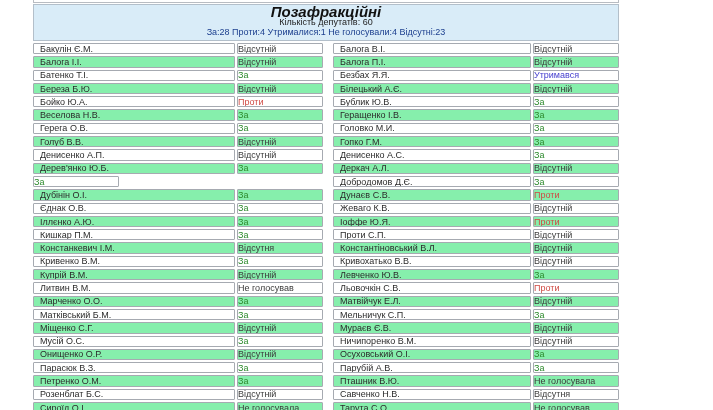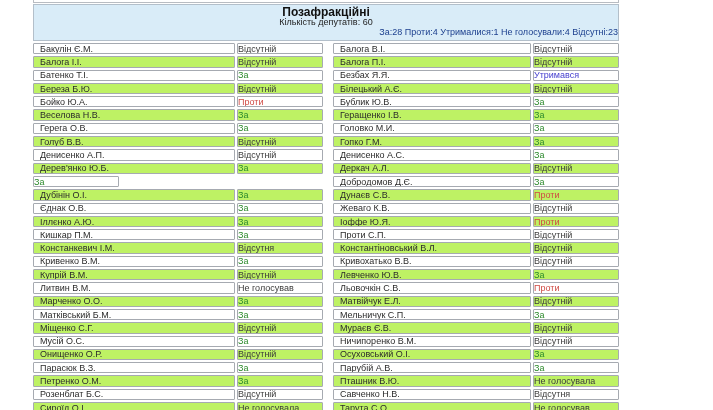--- a/index.html
+++ b/index.html
@@ -18,36 +18,36 @@
     background:#fff;
   }
   .faction-header{
     margin-top:1px;
     background:#d9ecf8;
     border:1px solid #b3bfca;
     text-align:center;
     padding:2px 0 3px 0;
   }
   .faction-header .line{line-height:10px;}
-  .faction-title{font-weight:bold;color:#111;font-size:12px;}
+  .faction-title{font-weight:bold;color:#111;font-size:15px;font-style:italic;}
   .faction-count{color:#222;}
-  .faction-summary{color:#1c3f8e;text-align:right;}
+  .faction-summary{color:#1c3f8e;}
   .tables{display:flex;gap:10px;margin-top:2px;}
   .col{width:290px;}
   .col.right{width:286px;}
   .row{display:flex;gap:2px;height:11.3px;margin-bottom:2px;}
   .cell{
     border:1px solid #a6aab1;
     background:#fff;
     box-sizing:border-box;
     display:flex;align-items:center;
     overflow:hidden;white-space:nowrap;
     border-radius:1px;
   }
-  .row.even .cell{background:#bef264;}
+  .row.even .cell{background:#86efac;}
   .name-cell{flex:1;padding-left:6px;}
   .vote-cell{width:86px;}
 </style>
 </head>
 <body>
 
 <div class="page">
   <div class="content">
 
     <div class="prev-sliver"></div>

